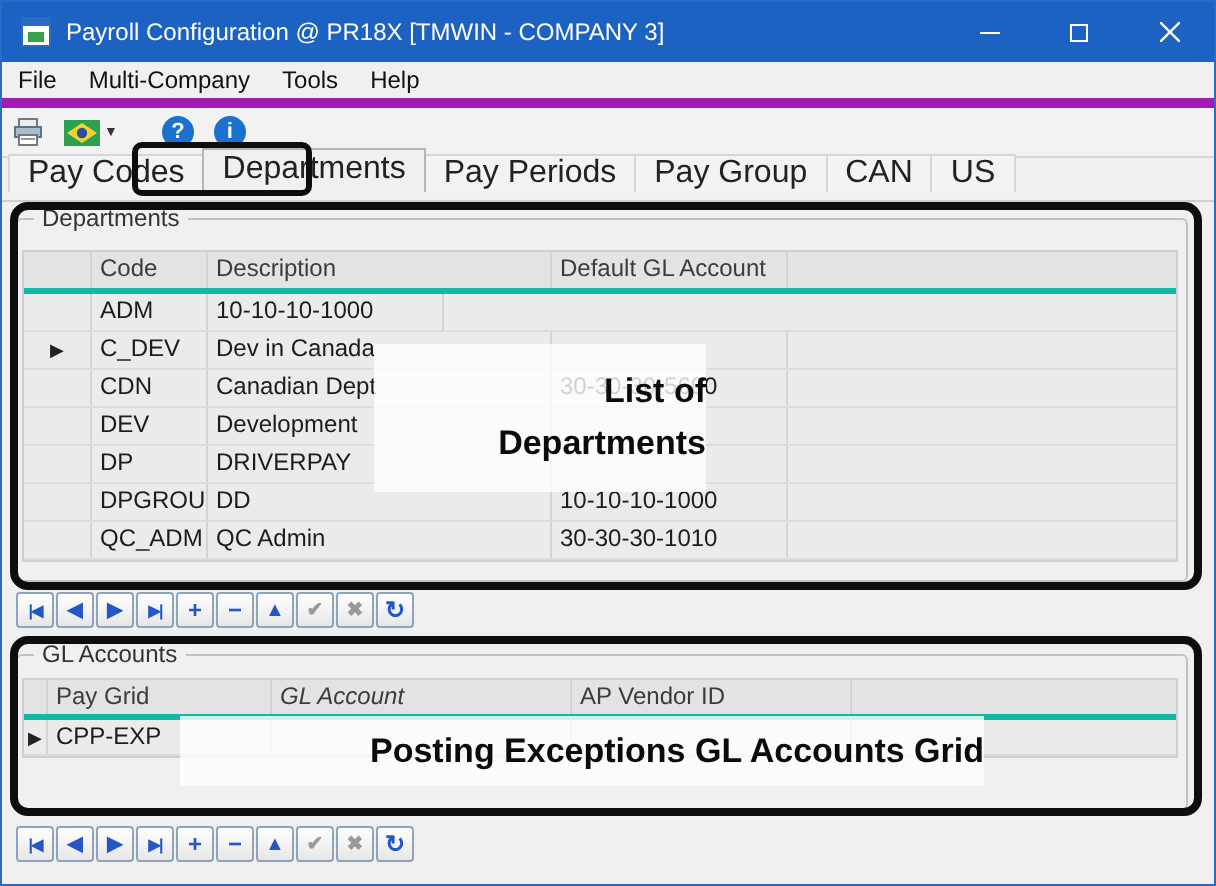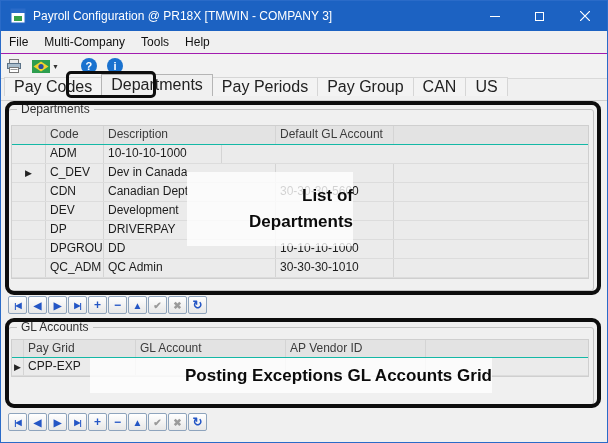--- a/index.html
+++ b/index.html
@@ -13,21 +13,21 @@
   
   .titlebar { position:absolute; left:0; top:0; width:100%; height:30px; background:#1c62c2; color:#fff; }
   .app-icon { position:absolute; left:9px; top:7px; width:16px; height:16px; }
   .title-text { position:absolute; left:32px; top:0; line-height:30px; font-size:12px; white-space:nowrap; }
   .win-controls { position:absolute; right:0; top:0; height:30px; display:flex; }
   .winbtn { width:45px; height:30px; display:flex; align-items:center; justify-content:center; cursor:pointer; }
   .glyph-min { width:10px; height:1px; background:#fff; display:block; }
   .glyph-max { width:9px; height:9px; border:1px solid #fff; box-sizing:border-box; display:block; }
 
   
-  .menubar { position:absolute; left:0; top:30px; width:100%; height:23px; background:#f0f0f0; display:flex; align-items:center; font-size:12px; color:#111; border-bottom:1px solid #a21caf; box-sizing:border-box; }
+  .menubar { position:absolute; left:0; top:30px; width:100%; height:23px; background:#f0f0f0; display:flex; align-items:center; font-size:12px; color:#111; border-bottom:5px solid #a21caf; box-sizing:border-box; }
   .menu-item { padding:0 8px; line-height:22px; cursor:pointer; }
 
   
   .toolbar { position:absolute; left:0; top:53px; width:100%; height:25px; background:#f2f2f2; border-bottom:1px solid #d9d9d9; box-sizing:border-box; display:flex; align-items:center; }
   .tbtn { height:22px; margin:0 1px; display:flex; align-items:center; justify-content:center; padding:0 3px; border:1px solid transparent; border-radius:2px; cursor:pointer; }
   .caret { font-size:7px; color:#333; margin-left:2px; }
   .circle-icon { width:16px; height:16px; border-radius:50%; background:#1a72cf; color:#fff; font-size:11px; font-weight:bold; display:flex; align-items:center; justify-content:center; }
   .tb-gap { width:12px; }
 
   
@@ -39,32 +39,32 @@
   
   .groupbox { position:absolute; border:1px solid #c3c3c3; border-radius:3px; box-sizing:border-box; background:#f0f0f0; }
   .gb-dept { left:7px; top:108px; width:586px; height:182px; }
   .gb-gl   { left:7px; top:326px; width:586px; height:78px; }
   .gb-caption { position:absolute; top:-8px; left:8px; background:#f0f0f0; padding:0 4px; font-size:12px; color:#333; }
 
   
   .grid { position:absolute; background:#ebebeb; border:1px solid #cfcfcf; box-sizing:border-box; font-size:12px; }
   .grid-dept { left:10px; top:124px; width:578px; }
   .grid-gl   { left:10px; top:338px; width:578px; }
-  .grid-header { display:flex; background:#e3e3e3; border-bottom:1px solid #14b8a6; color:#3c3c3c; }
+  .grid-header { display:flex; background:#e3e3e3; border-bottom:3px solid #14b8a6; color:#3c3c3c; }
   .grid-row { display:flex; border-bottom:1px solid #dcdcdc; color:#1c1c1c; background:#ebebeb; cursor:default; }
   .grid-dept .grid-header { height:18px; line-height:17px; }
   .grid-dept .grid-row { height:18px; line-height:17px; }
   .grid-gl .grid-header { height:17px; line-height:16px; }
   .grid-gl .grid-row { height:17px; line-height:16px; }
   .gcell { box-sizing:border-box; padding:0 4px; border-right:1px solid #d4d4d4; overflow:hidden; white-space:nowrap; }
   .c-ind  { width:34px; text-align:center; padding:0; }
   .c-code { width:58px; } .c-desc { width:172px; } .c-gl { width:118px; }
   .c-fill { flex:1; border-right:none; }
   .g2-ind { width:12px; padding:0; text-align:center; }
-  .g2-pay { width:112px; } .g2-gl { width:150px; } .g2-ap { width:140px; }
+  .g2-pay { width:112px; } .g2-gl { width:150px;font-style:italic; } .g2-ap { width:140px; }
   .arrow { font-size:9px; color:#222; }
 
   
   .nav { position:absolute; display:flex; }
   .nav-dept { left:7px; top:295px; }
   .nav-gl { left:7px; top:412px; }
   .navbtn { width:19px; height:18px; box-sizing:border-box; border:1px solid #8ea4bd; background:linear-gradient(#ffffff,#e7e7e7); color:#2456c5; display:flex; align-items:center; justify-content:center; margin-right:1px; font-weight:bold; font-size:10px; border-radius:2px; cursor:pointer; }
   .navbtn.small { font-size:8px; letter-spacing:-1px; }
   .navbtn.big { font-size:12px; }
   .navbtn.disabled { color:#9a9a9a; }

